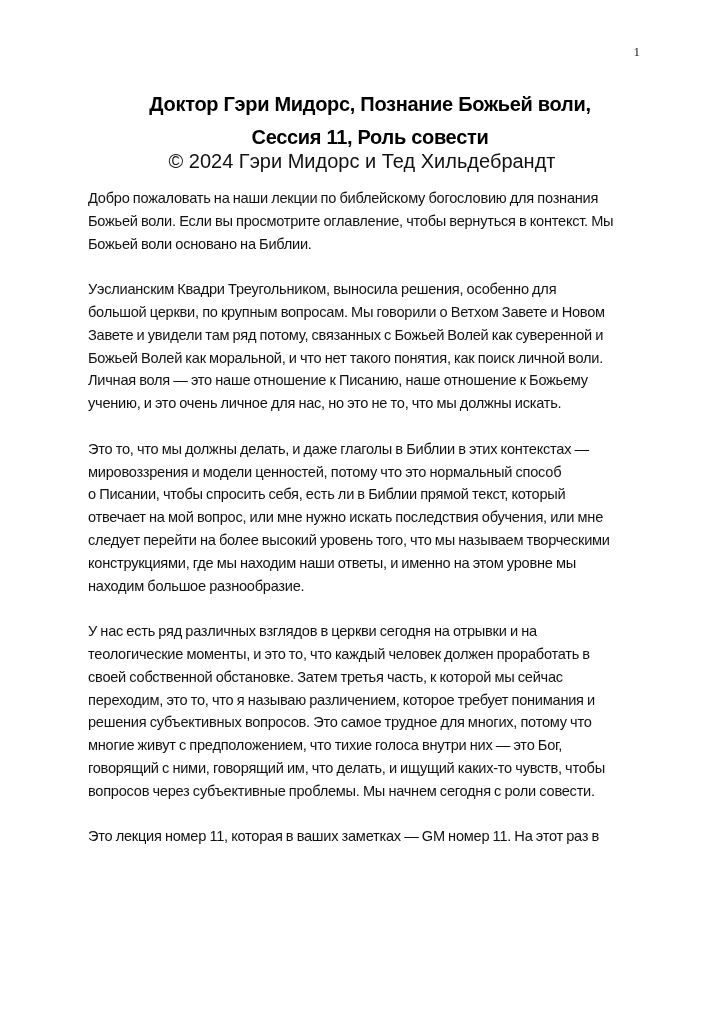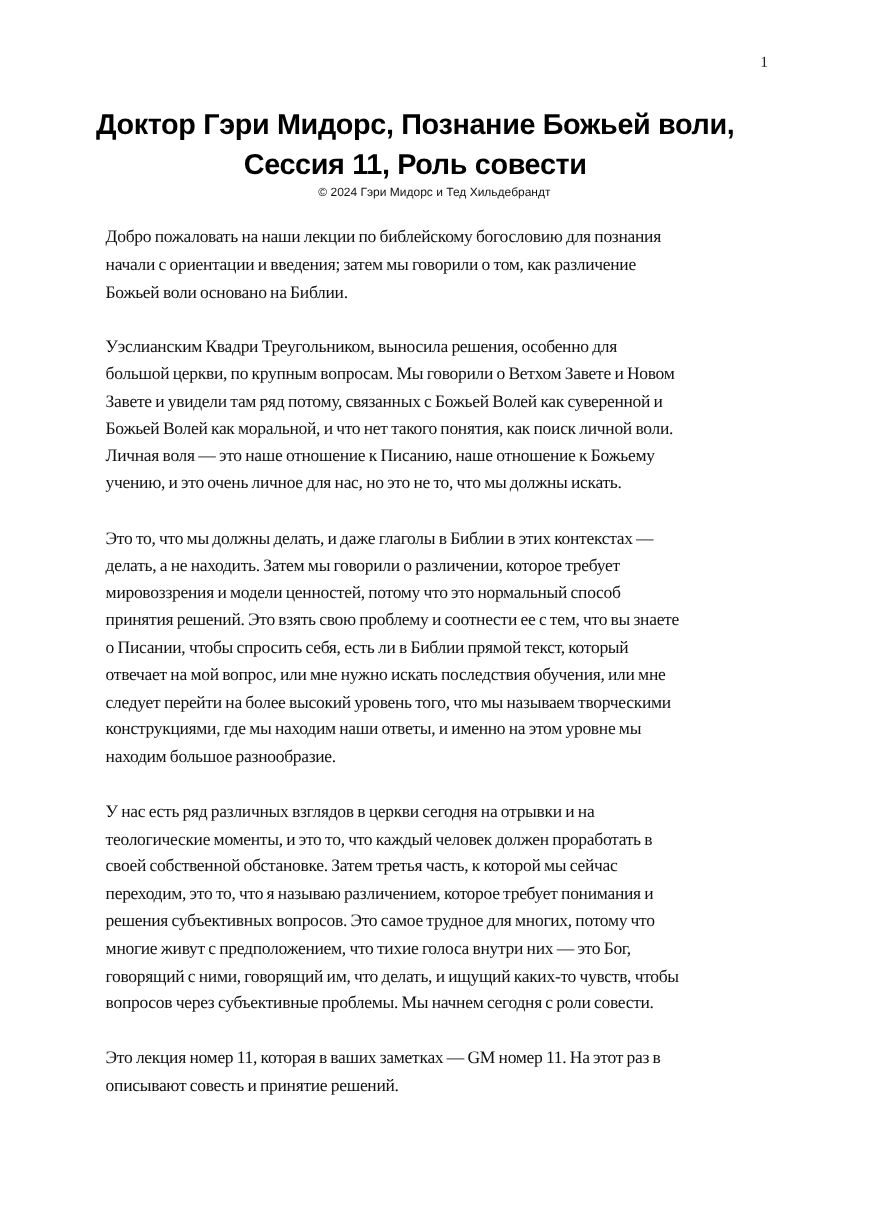--- a/index.html
+++ b/index.html
@@ -8,85 +8,82 @@
       position: absolute; left: 0; top: 0; width: 724px; height: 1024px;
       background: #ffffff; color: #111111;
       font-family: "Liberation Sans", "DejaVu Sans", sans-serif;
     }
     .page-number {
       position: absolute; top: 44px; right: 84px;
       font-family: "Liberation Serif", "DejaVu Serif", serif;
       font-size: 13px; color: #222;
     }
     .title {
-      position: absolute; top: 88px; left: 44px; width: 604px;
-      text-align: center; font-weight: bold; font-size: 24px; line-height: 33px;
+      position: absolute; top: 88px; left: 68px; width: 604px;
+      text-align: center; font-weight: bold; font-size: 20px; line-height: 33px;
       color: #000;
       letter-spacing: -0.3px;
     }
     .copyright {
       position: absolute; top: 152px; left: 60px; width: 604px;
-      text-align: center; font-size: 10px; line-height: 18px; color: #111;
+      text-align: center; font-size: 20px; line-height: 18px; color: #111;
     }
     .body {
       position: absolute; top: 187px; left: 88px; width: 560px;
       font-size: 14.6px; line-height: 22.8px; color: #111;
       letter-spacing: -0.25px;
       word-spacing: -0.5px;
     }
-    .para { margin: 0 0 22.8px 0; white-space: normal; font-family: Liberation Serif, serif; }
+    .para { margin: 0 0 22.8px 0; white-space: normal; }
     .line { display: block; white-space: nowrap; }
   </style>
 </head>
 <body>
 
 <div class="page">
   <div class="page-number">1</div>
 
   <div class="title">
     <div>Доктор Гэри Мидорс, Познание Божьей воли,</div>
     <div>Сессия 11, Роль совести</div>
   </div>
 
   <div class="copyright">© 2024 Гэри Мидорс и Тед Хильдебрандт</div>
 
   <div class="body">
     <p class="para">
       <span class="line">Добро пожаловать на наши лекции по библейскому богословию для познания</span>
-      <span class="line">начали с ориентации и введения; затем мы говорили о том, как различение</span>
+      <span class="line">Божьей воли. Если вы просмотрите оглавление, чтобы вернуться в контекст. Мы</span>
       <span class="line">Божьей воли основано на Библии.</span>
     </p>
     <p class="para">
       <span class="line">Уэслианским Квадри Треугольником, выносила решения, особенно для</span>
       <span class="line">большой церкви, по крупным вопросам. Мы говорили о Ветхом Завете и Новом</span>
       <span class="line">Завете и увидели там ряд потому, связанных с Божьей Волей как суверенной и</span>
       <span class="line">Божьей Волей как моральной, и что нет такого понятия, как поиск личной воли.</span>
       <span class="line">Личная воля — это наше отношение к Писанию, наше отношение к Божьему</span>
       <span class="line">учению, и это очень личное для нас, но это не то, что мы должны искать.</span>
     </p>
     <p class="para">
       <span class="line">Это то, что мы должны делать, и даже глаголы в Библии в этих контекстах —</span>
-      <span class="line">делать, а не находить. Затем мы говорили о различении, которое требует</span>
       <span class="line">мировоззрения и модели ценностей, потому что это нормальный способ</span>
-      <span class="line">принятия решений. Это взять свою проблему и соотнести ее с тем, что вы знаете</span>
       <span class="line">о Писании, чтобы спросить себя, есть ли в Библии прямой текст, который</span>
       <span class="line">отвечает на мой вопрос, или мне нужно искать последствия обучения, или мне</span>
       <span class="line">следует перейти на более высокий уровень того, что мы называем творческими</span>
       <span class="line">конструкциями, где мы находим наши ответы, и именно на этом уровне мы</span>
       <span class="line">находим большое разнообразие.</span>
     </p>
     <p class="para">
       <span class="line">У нас есть ряд различных взглядов в церкви сегодня на отрывки и на</span>
       <span class="line">теологические моменты, и это то, что каждый человек должен проработать в</span>
       <span class="line">своей собственной обстановке. Затем третья часть, к которой мы сейчас</span>
       <span class="line">переходим, это то, что я называю различением, которое требует понимания и</span>
       <span class="line">решения субъективных вопросов. Это самое трудное для многих, потому что</span>
       <span class="line">многие живут с предположением, что тихие голоса внутри них — это Бог,</span>
       <span class="line">говорящий с ними, говорящий им, что делать, и ищущий каких-то чувств, чтобы</span>
       <span class="line">вопросов через субъективные проблемы. Мы начнем сегодня с роли совести.</span>
     </p>
     <p class="para">
       <span class="line">Это лекция номер 11, которая в ваших заметках — GM номер 11. На этот раз в</span>
-      <span class="line">описывают совесть и принятие решений.</span>
     </p>
 
   </div>
 </div>
 
 </body></html>

